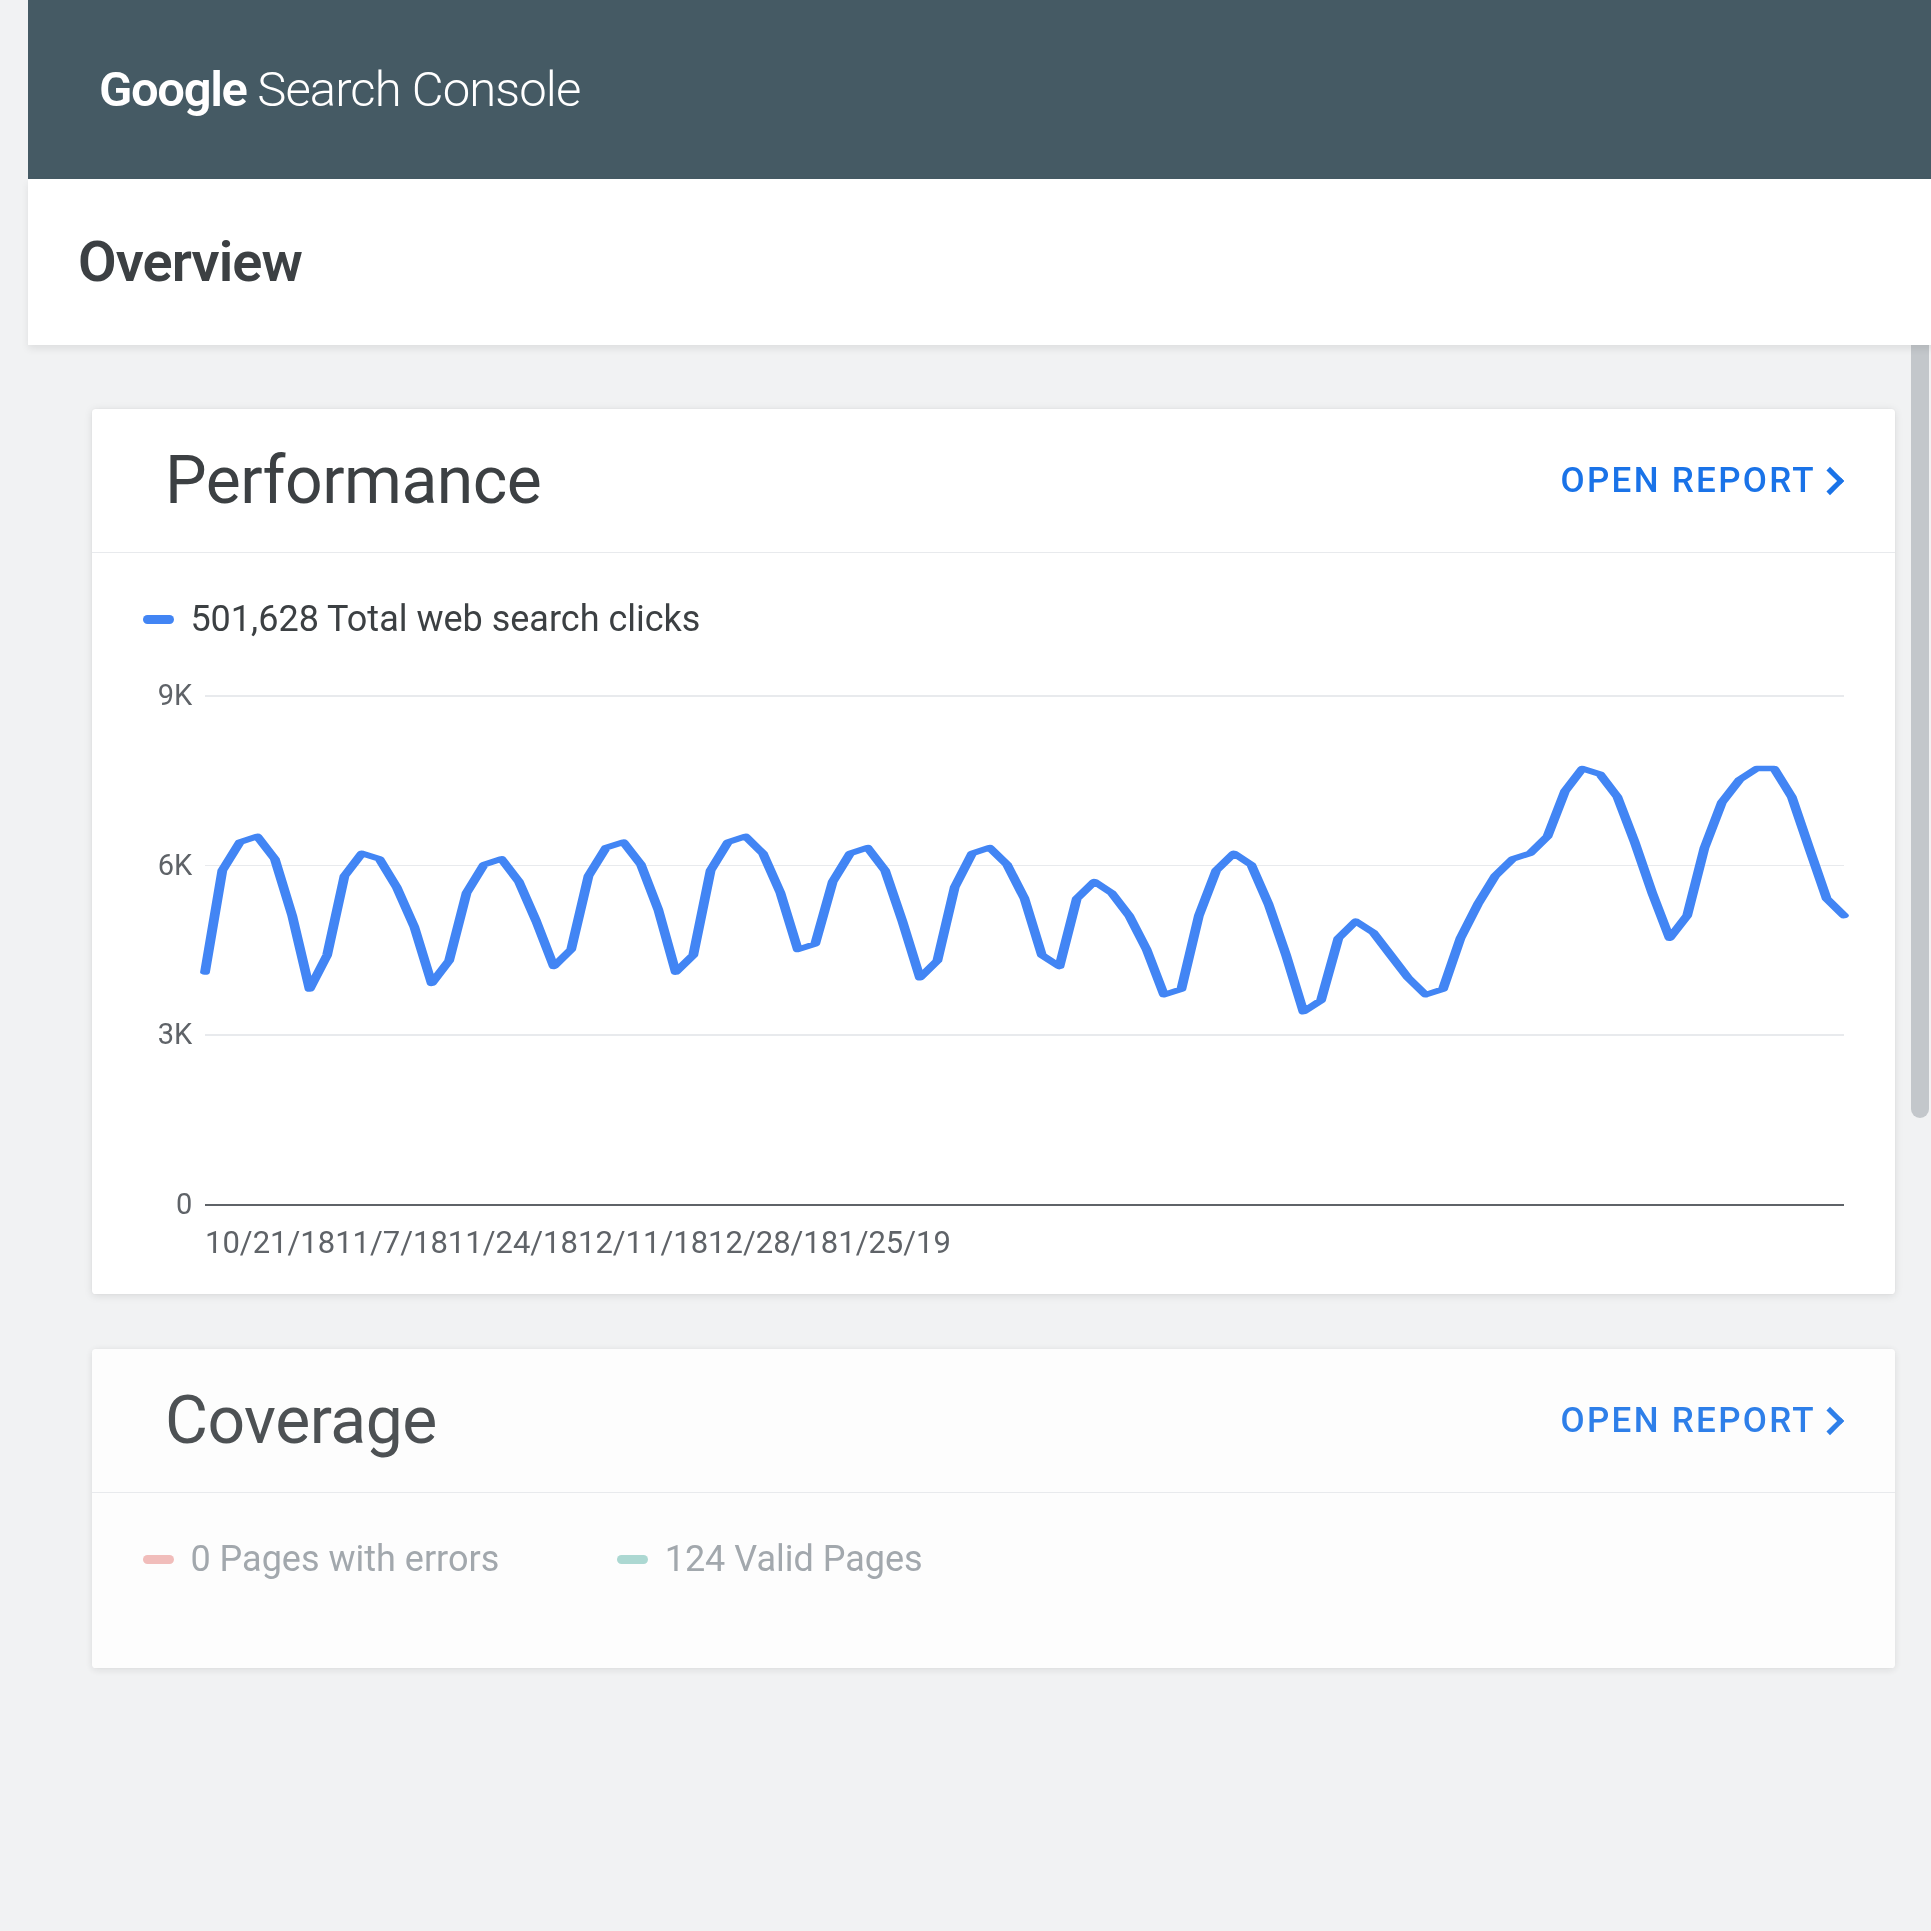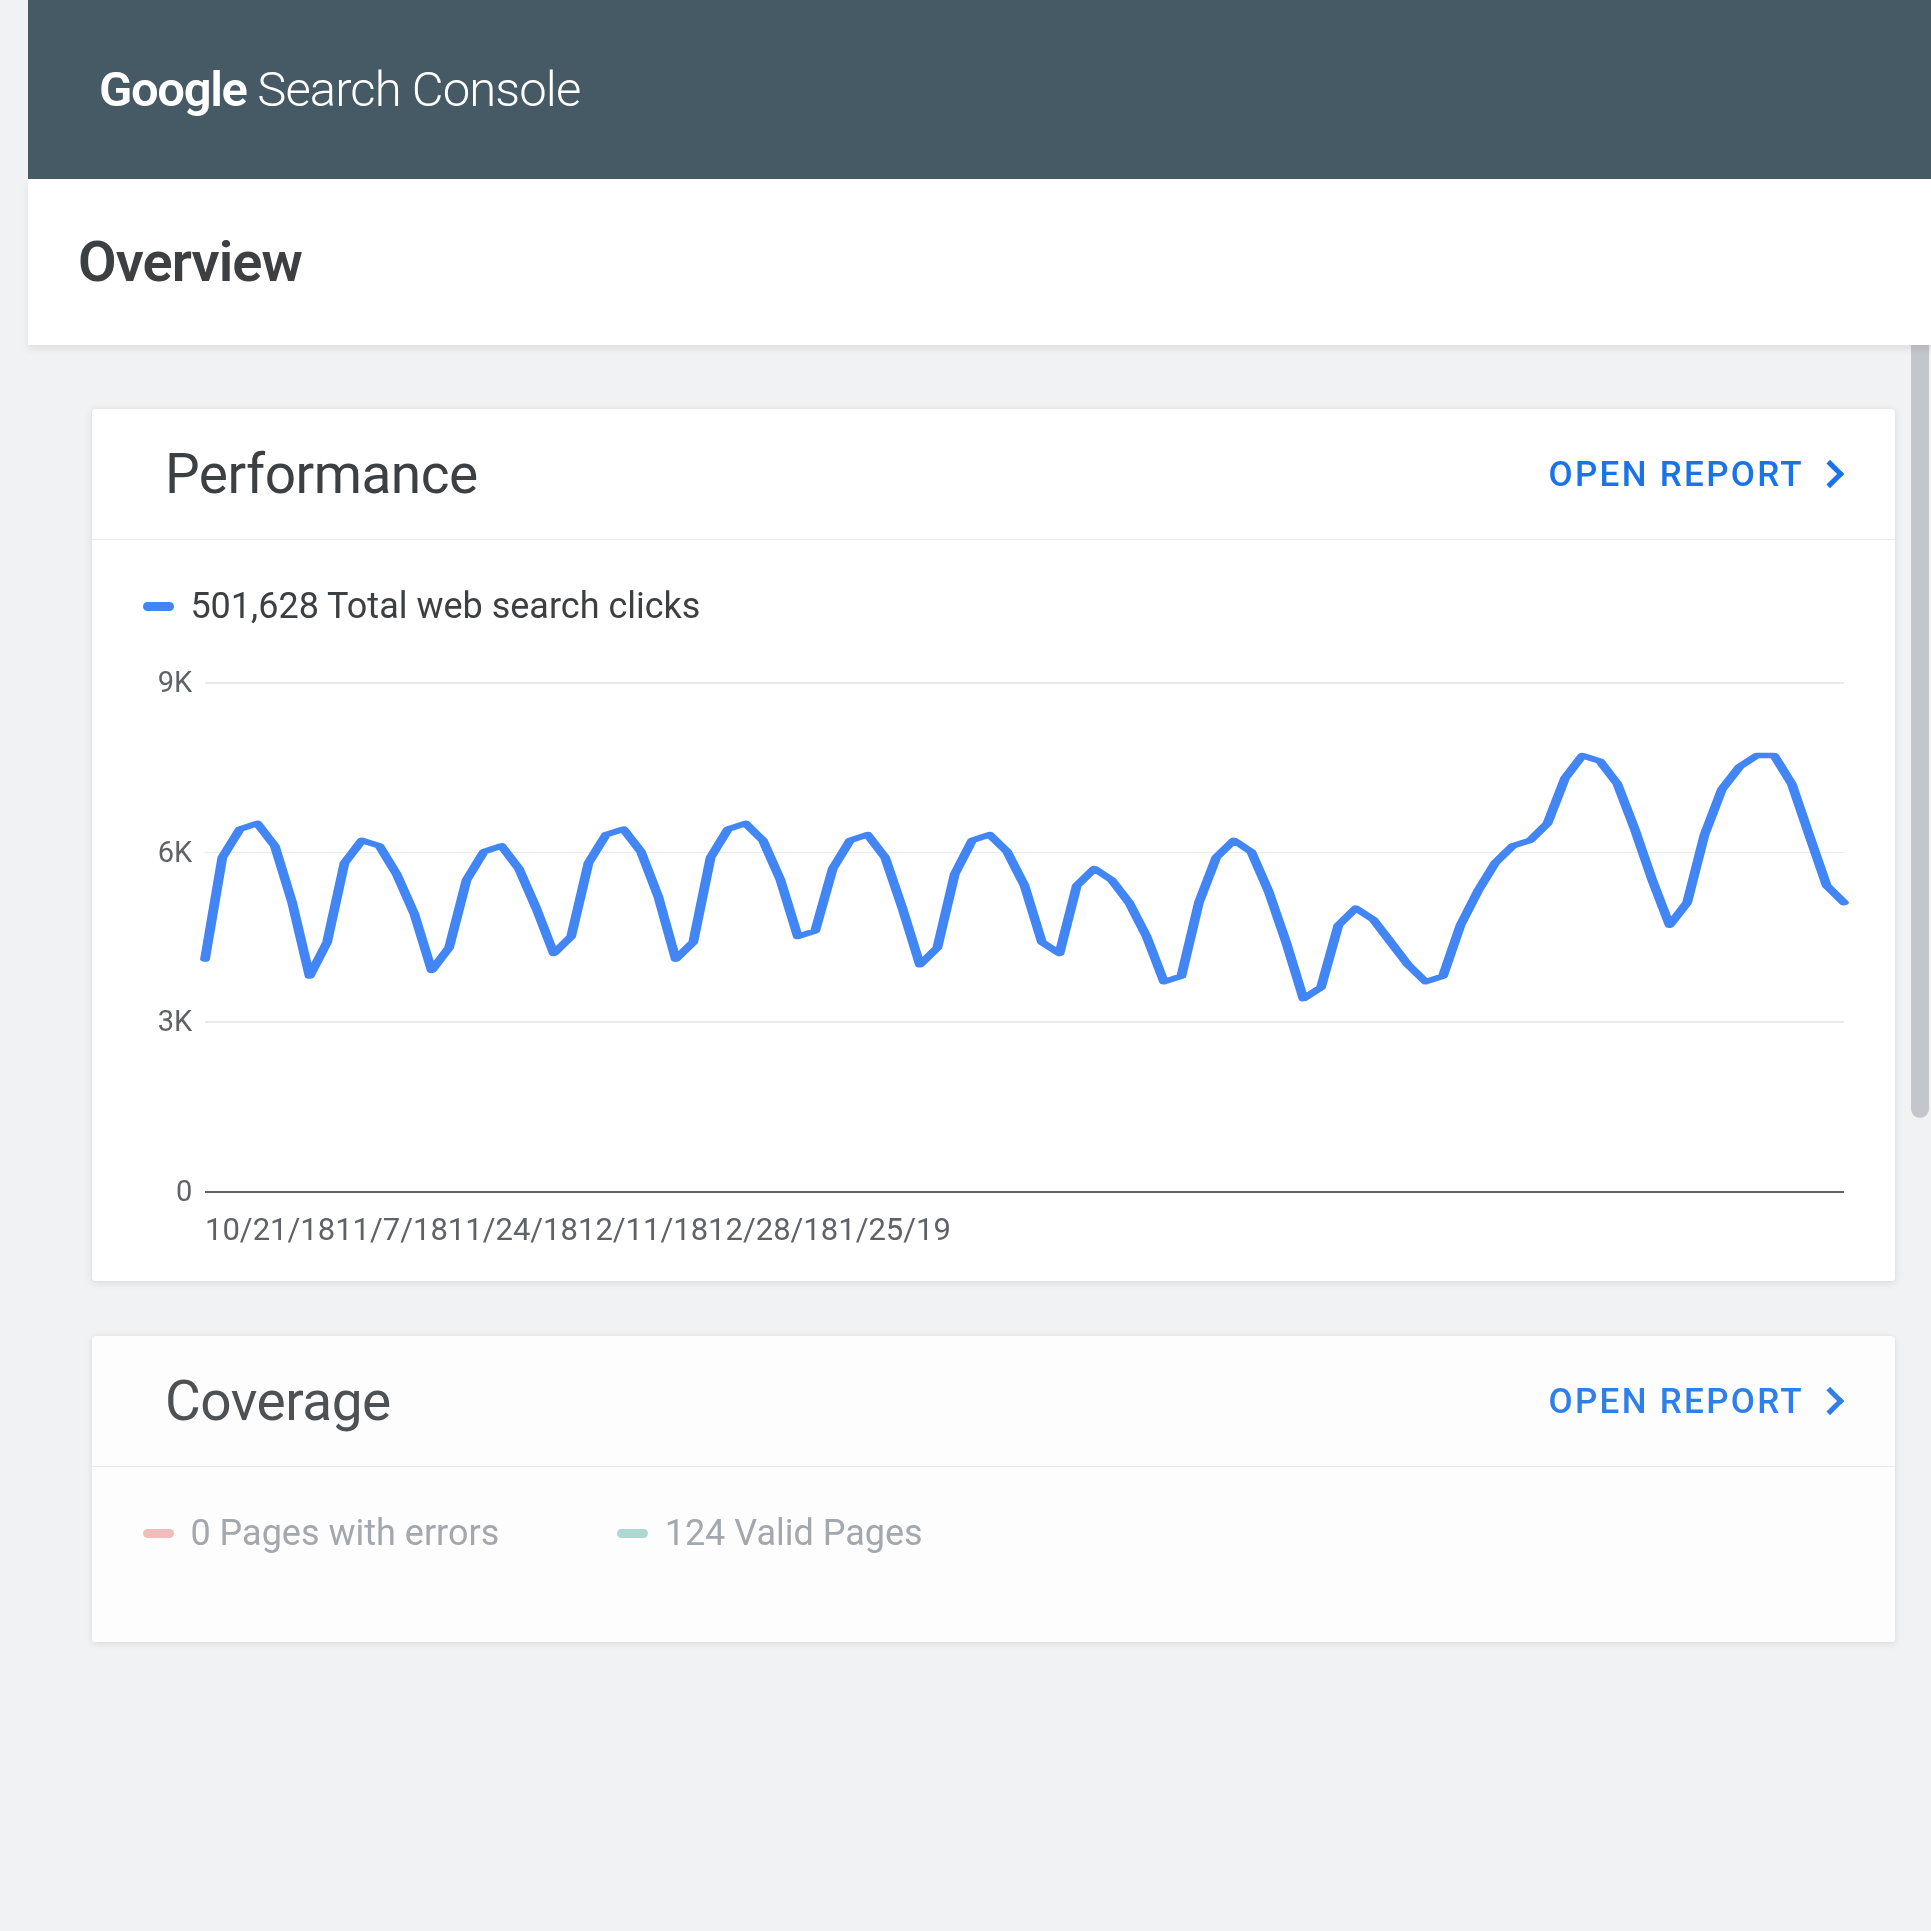--- a/index.html
+++ b/index.html
@@ -59,29 +59,29 @@
   margin-bottom:55px;
 }
 .card-header {
   display:flex;
   justify-content:space-between;
   align-items:center;
   padding:33px 55px 33px 73px;
   border-bottom:0.9px solid #e8eaed;
 }
 .card-title {
-  font-size:55px;
+  font-size:66px;
   font-weight:400;
   color:#3c4043;
   letter-spacing:-0.5px;
 }
 .open-report {
   display:flex;
   align-items:center;
-  gap:16px;
+  gap:4px;
   color:#1a73e8;
   font-size:35px;
   font-weight:500;
   letter-spacing:2.3px;
   cursor:pointer;
 }
 .chevron {
   width:20px;
   height:20px;
   border-top:5.5px solid #1a73e8;

